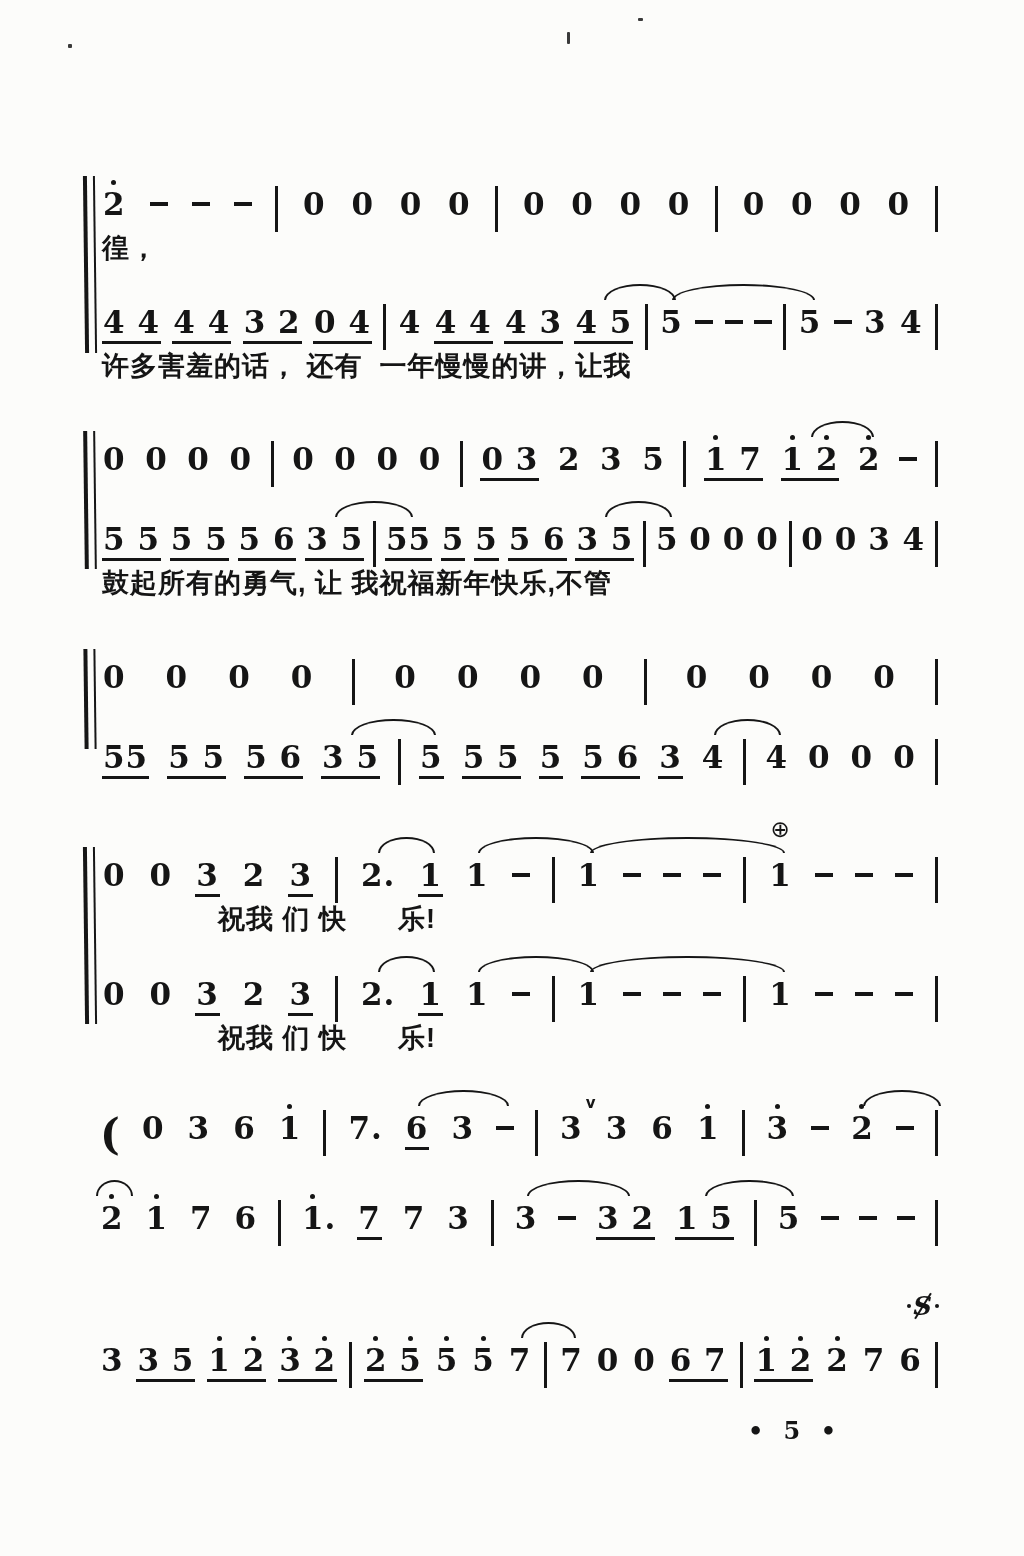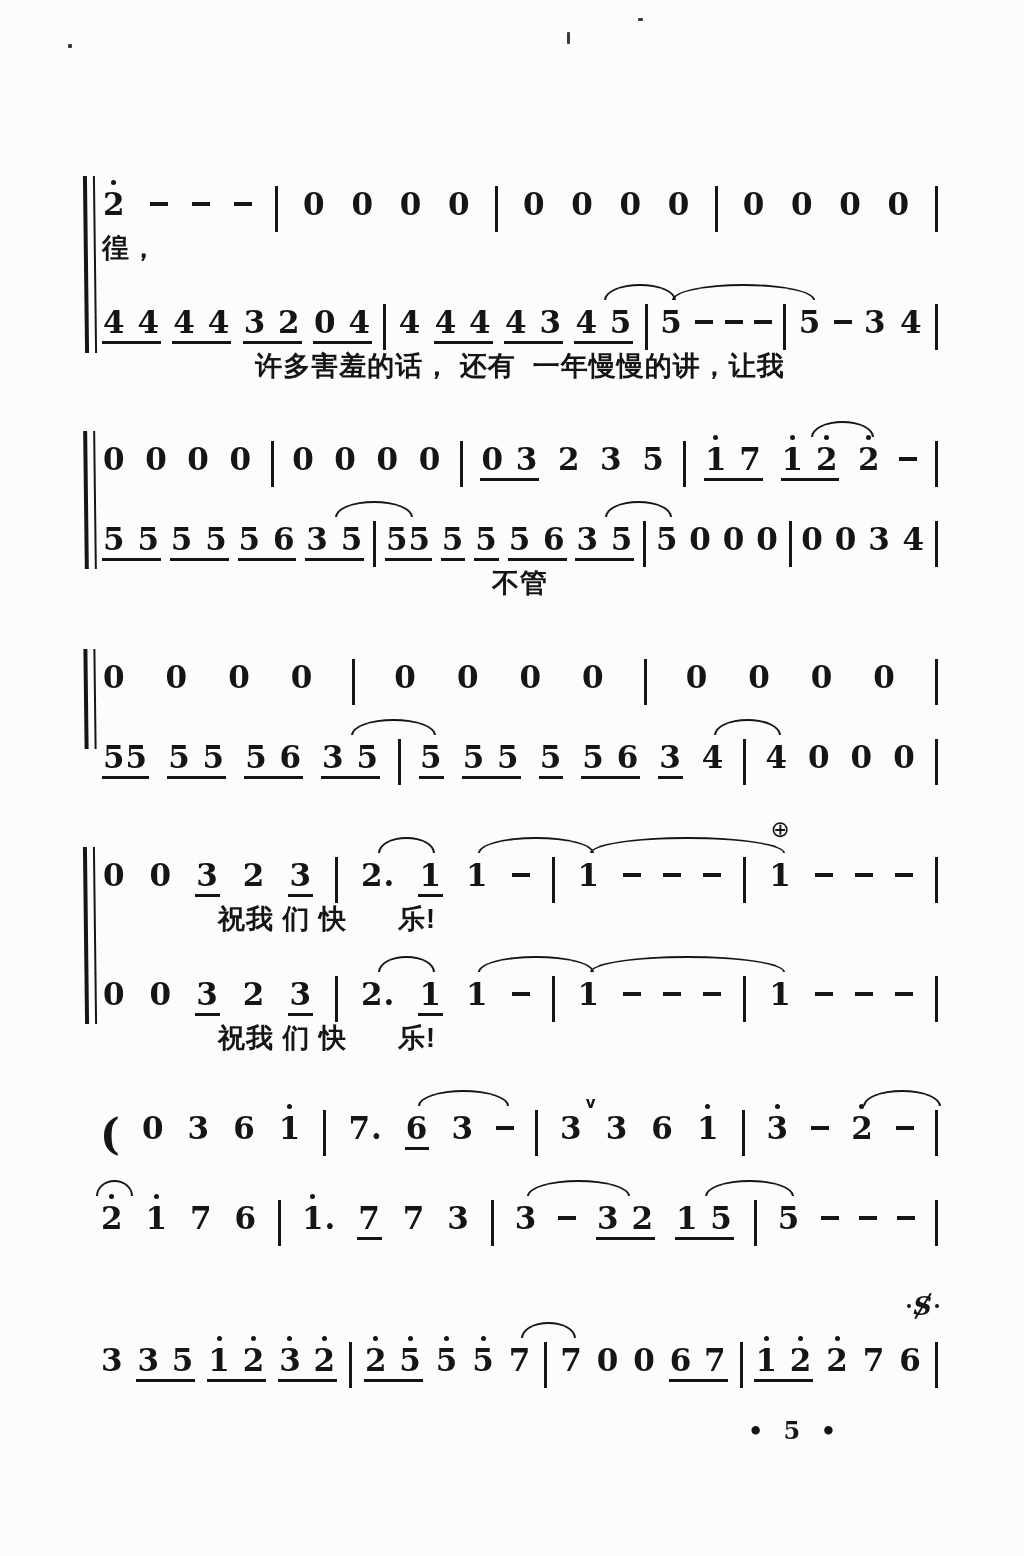--- a/index.html
+++ b/index.html
@@ -64,21 +64,21 @@
     position:absolute; left:50%; top:50%; width:2px; height:30px; background:#151515;
     transform:translate(-50%,-50%) rotate(32deg);
   }
   .segno-dots::before,.segno-dots::after{
     content:""; position:absolute; top:50%; margin-top:-2px;
     width:4px; height:4px; border-radius:50%; background:#151515;
   }
   .segno-dots::before{left:-3px;}
   .segno-dots::after{right:-3px;}
   .lyricrow{
-    display:flex; justify-content:center; margin-top:6px;
+    display:flex; justify-content:flex-start; margin-top:6px;
     font-size:27px; font-weight:600; letter-spacing:1px; line-height:1.2;
   }
   .lyricrow.single{justify-content:flex-start;}
   .lyr{white-space:pre;}
   .pagenum{
     margin-top:34px; text-align:right; padding-right:96px;
     font-family:"DejaVu Serif",serif; font-weight:700; font-size:24px; letter-spacing:6px;
   }
   .speck{position:absolute; background:#3a3a3a; border-radius:1px;}
 </style>
@@ -212,20 +212,21 @@
             <span class="note"><span class="ch">0</span></span>
             <span class="bar"></span>
             <span class="note"><span class="ch">0</span></span>
             <span class="note"><span class="ch">0</span></span>
             <span class="note"><span class="ch">3</span><span class="ch"> </span><span class="ch">4</span></span>
             <span class="bar"></span>
             <div class="arc" style="left: 232.5px; width: 74px;"></div>
             <div class="arc" style="left: 502.5px; width: 63px;"></div>
           </div>
           <div class="lyricrow">
+            <span class="lyr">鼓起所有的勇气, 让 我祝福新年快乐,</span>
             <span class="lyr">不管</span>
           </div>
         </div>
       </div>
       <div class="system braced">
         <div class="sysbrace"></div>
         <div class="line">
           <div class="noterow">
             <span class="note"><span class="ch">0</span></span>
             <span class="note"><span class="ch">0</span></span>

